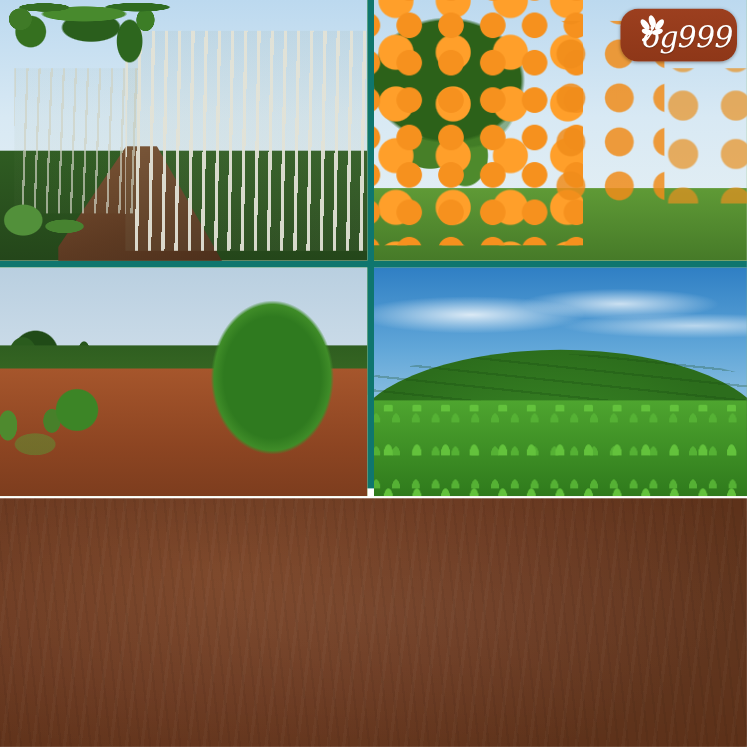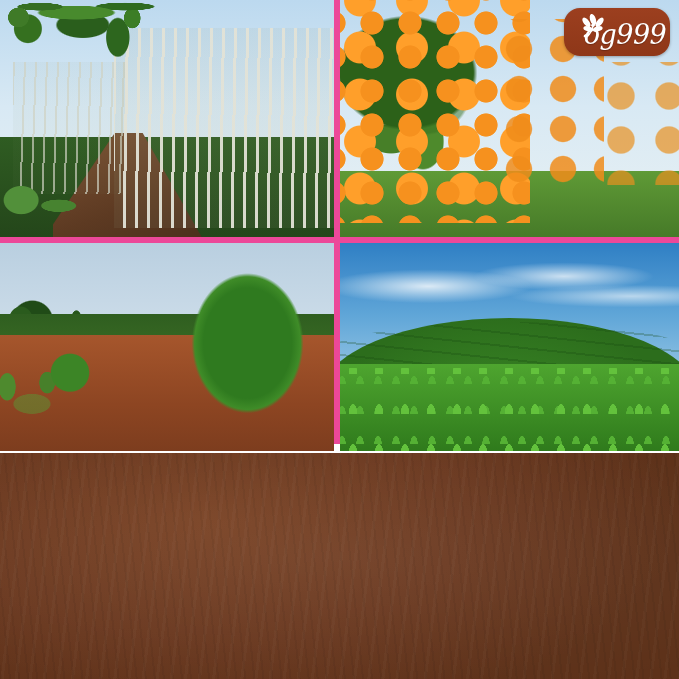--- a/index.html
+++ b/index.html
@@ -3,21 +3,21 @@
 <meta charset="utf-8">
 <style>
   html,body{margin:0;padding:0;background:#fff;}
   body{font-family:"Liberation Sans",sans-serif;}
 
   .poster{
     position:relative;width:679px;height:679px;overflow:hidden;background:#ffffff;
   }
 
   
-  .photo-grid{position:absolute;left:0;top:0;width:679px;height:444px;background:#ec4899;}
+  .photo-grid{position:absolute;left:0;top:0;width:679px;height:444px;background:#0f766e;}
   .photo{position:absolute;overflow:hidden;background:#8fbf6a;}
   .ph-tl{left:0;   top:0;   width:334px;height:237px;}
   .ph-tr{left:340px;top:0;   width:339px;height:237px;}
   .ph-bl{left:0;   top:243px;width:334px;height:208px;}
   .ph-br{left:340px;top:243px;width:339px;height:208px;}
   .photo .scene{position:absolute;inset:0;}
 
   
   .sky-pale{background:linear-gradient(#bcd9ef 0%,#d8e9f4 45%,#e9f1f3 100%);}
   .sky-blue{background:linear-gradient(#2f7fc4 0%,#60a6d8 35%,#9fcbe6 70%,#cfe4ef 100%);}

